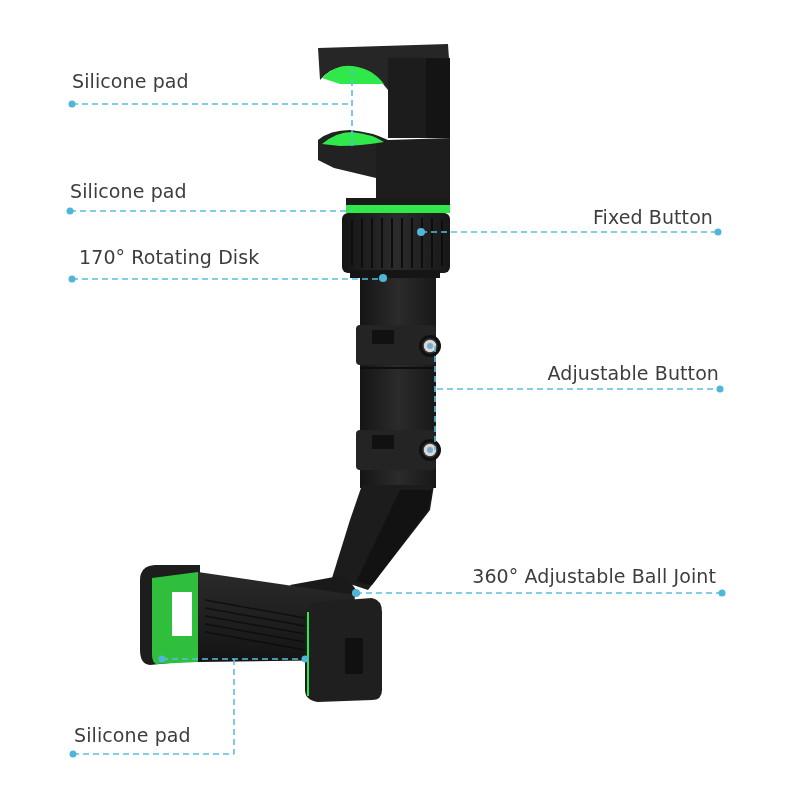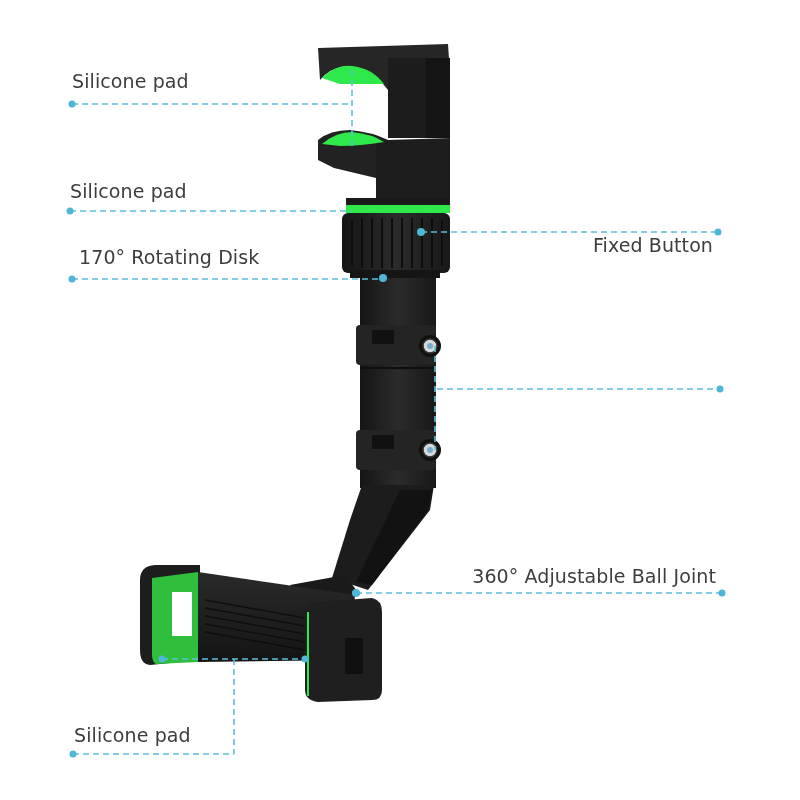--- a/index.html
+++ b/index.html
@@ -134,17 +134,18 @@
       <circle cx="722" cy="593" r="3.5"></circle>
       <circle cx="162" cy="659" r="3.5"></circle>
       <circle cx="305" cy="659" r="3.5"></circle>
       <circle cx="73" cy="754" r="3.5"></circle>
     </g>
   </svg>
 
   <div class="label" style="left:72px; top:70px;">Silicone pad</div>
   <div class="label" style="left:70px; top:180px;">Silicone pad</div>
   <div class="label" style="left:79px; top:246px;">170° Rotating Disk</div>
-  <div class="label right" style="right:87px; top:206px;margin-top:28px;">Fixed Button</div>
+  <div class="label right" style="right:87px; top:206px;">Fixed Button</div>
+  <div class="label right" style="right:81px; top:362px;">Adjustable Button</div>
   <div class="label right" style="right:84px; top:565px;">360° Adjustable Ball Joint</div>
   <div class="label" style="left:74px; top:724px;">Silicone pad</div>
 
 </div>
 
 </body></html>

